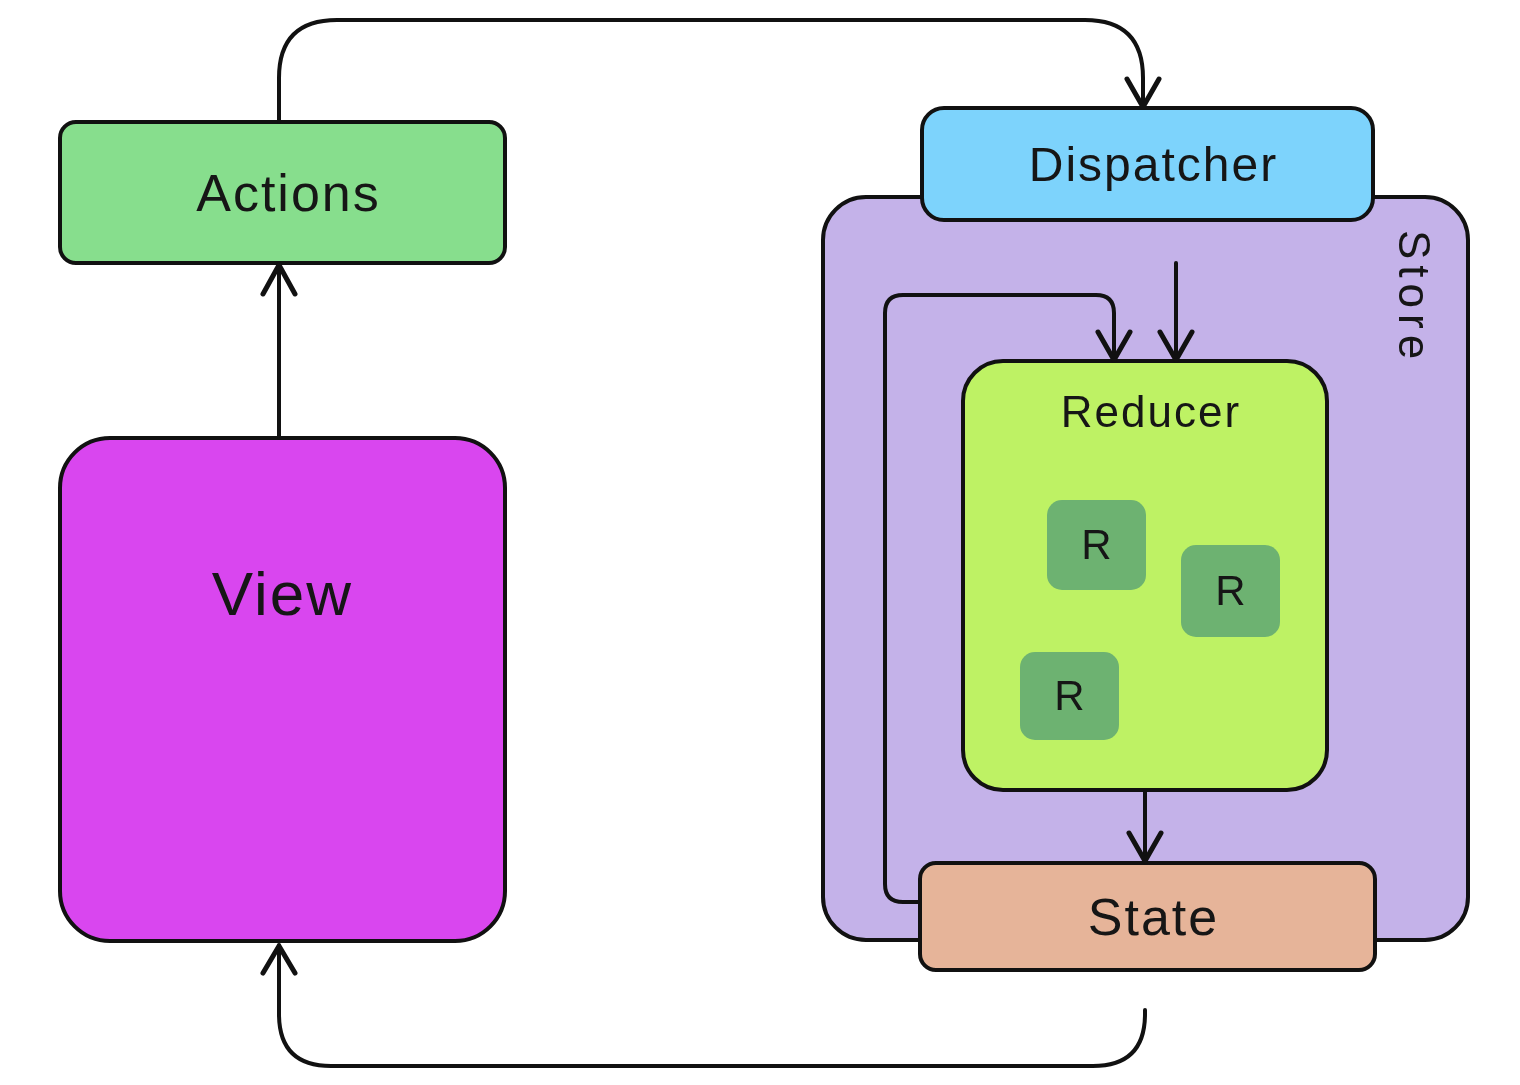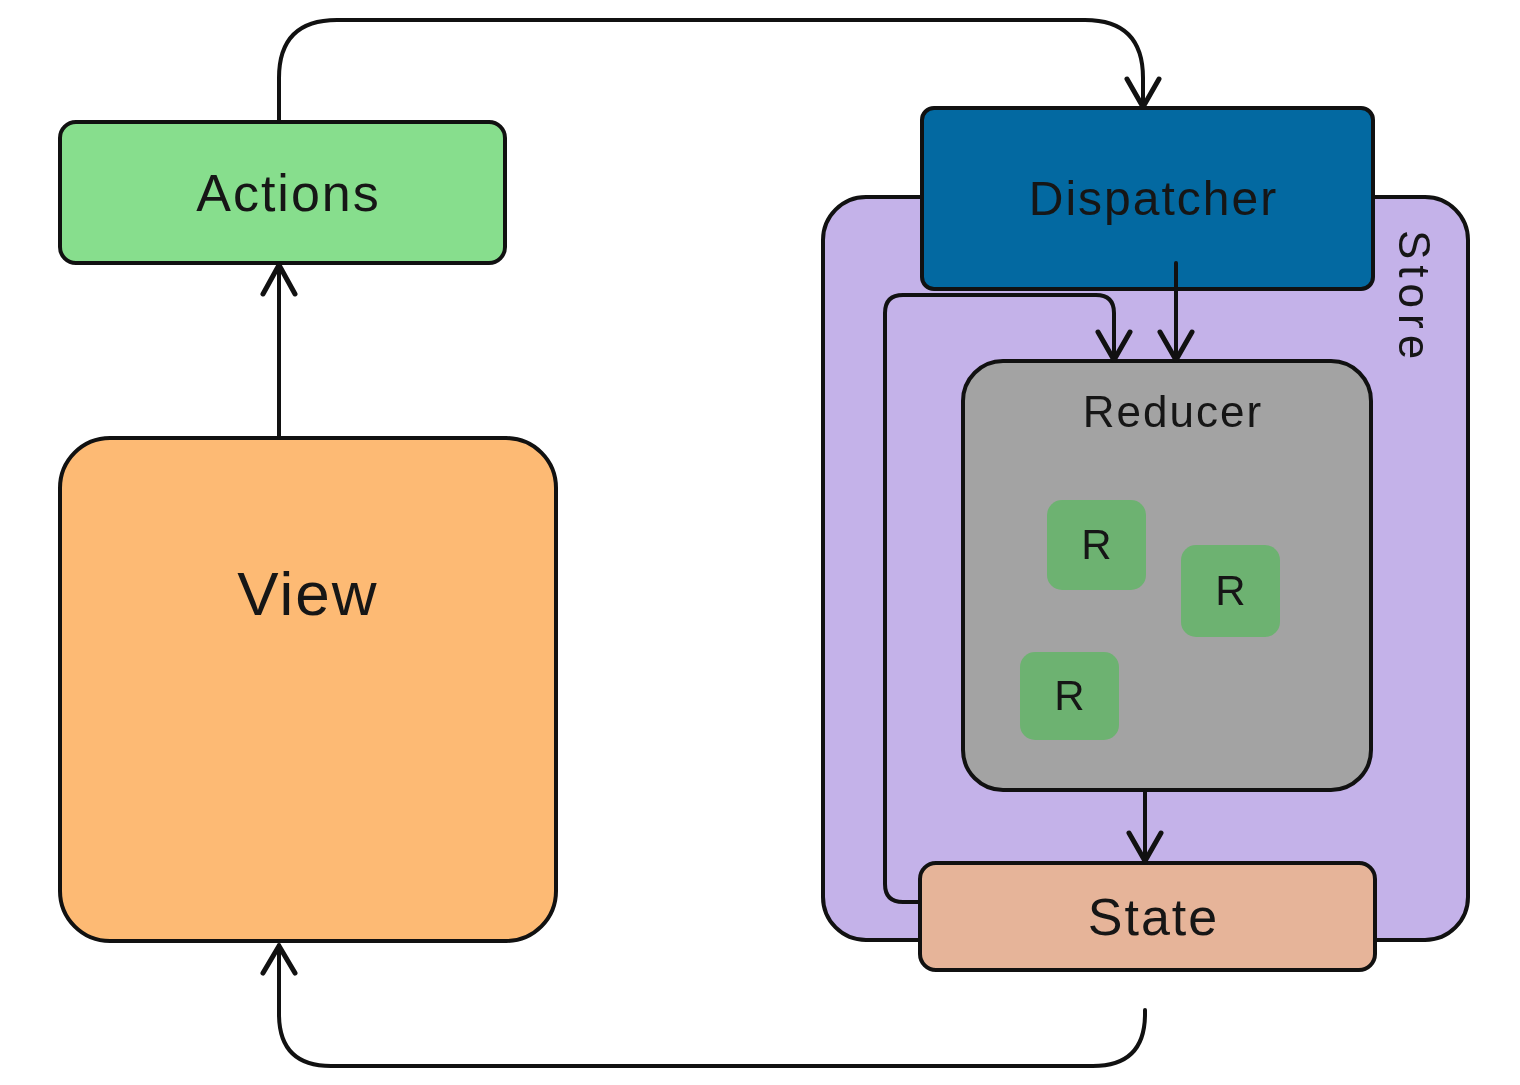--- a/index.html
+++ b/index.html
@@ -42,32 +42,32 @@
     writing-mode: vertical-rl;
     font-size: 44px;
     letter-spacing: 6px;
     font-weight: 300;
     color: #161616;
   }
 
   
   .dispatcher {
     left: 920px; top: 106px;
-    width: 455px; height: 185px;
-    background: #0369a1;
-    border-radius: 14px;
+    width: 455px; height: 116px;
+    background: #7dd3fc;
+    border-radius: 24px;
     z-index: 5;
   }
   .dispatcher .label { font-size: 48px; }
 
   
   .reducer {
     left: 961px; top: 359px;
-    width: 412px; height: 433px;
-    background: #a3a3a3;
+    width: 368px; height: 433px;
+    background: #bef264;
     border-radius: 42px;
     z-index: 5;
     align-items: flex-start;
   }
   .reducer-label { margin-top: 24px; font-size: 44px; }
   .chip {
     position: absolute;
     background: #6DB271;
     border-radius: 15px;
     display: flex;
@@ -97,22 +97,22 @@
     width: 449px; height: 145px;
     background: #87DE8D;
     border-radius: 18px;
     z-index: 5;
   }
   .actions .label { font-size: 52px; }
 
   
   .view {
     left: 58px; top: 436px;
-    width: 500px; height: 507px;
-    background: #fdba74;
+    width: 449px; height: 507px;
+    background: #d946ef;
     border-radius: 52px;
     z-index: 5;
   }
   .view-title {
     position: absolute;
     left: 0; top: 118px; width: 100%;
     font-size: 62px;
     text-align: center;
   }
   .view-sub {

